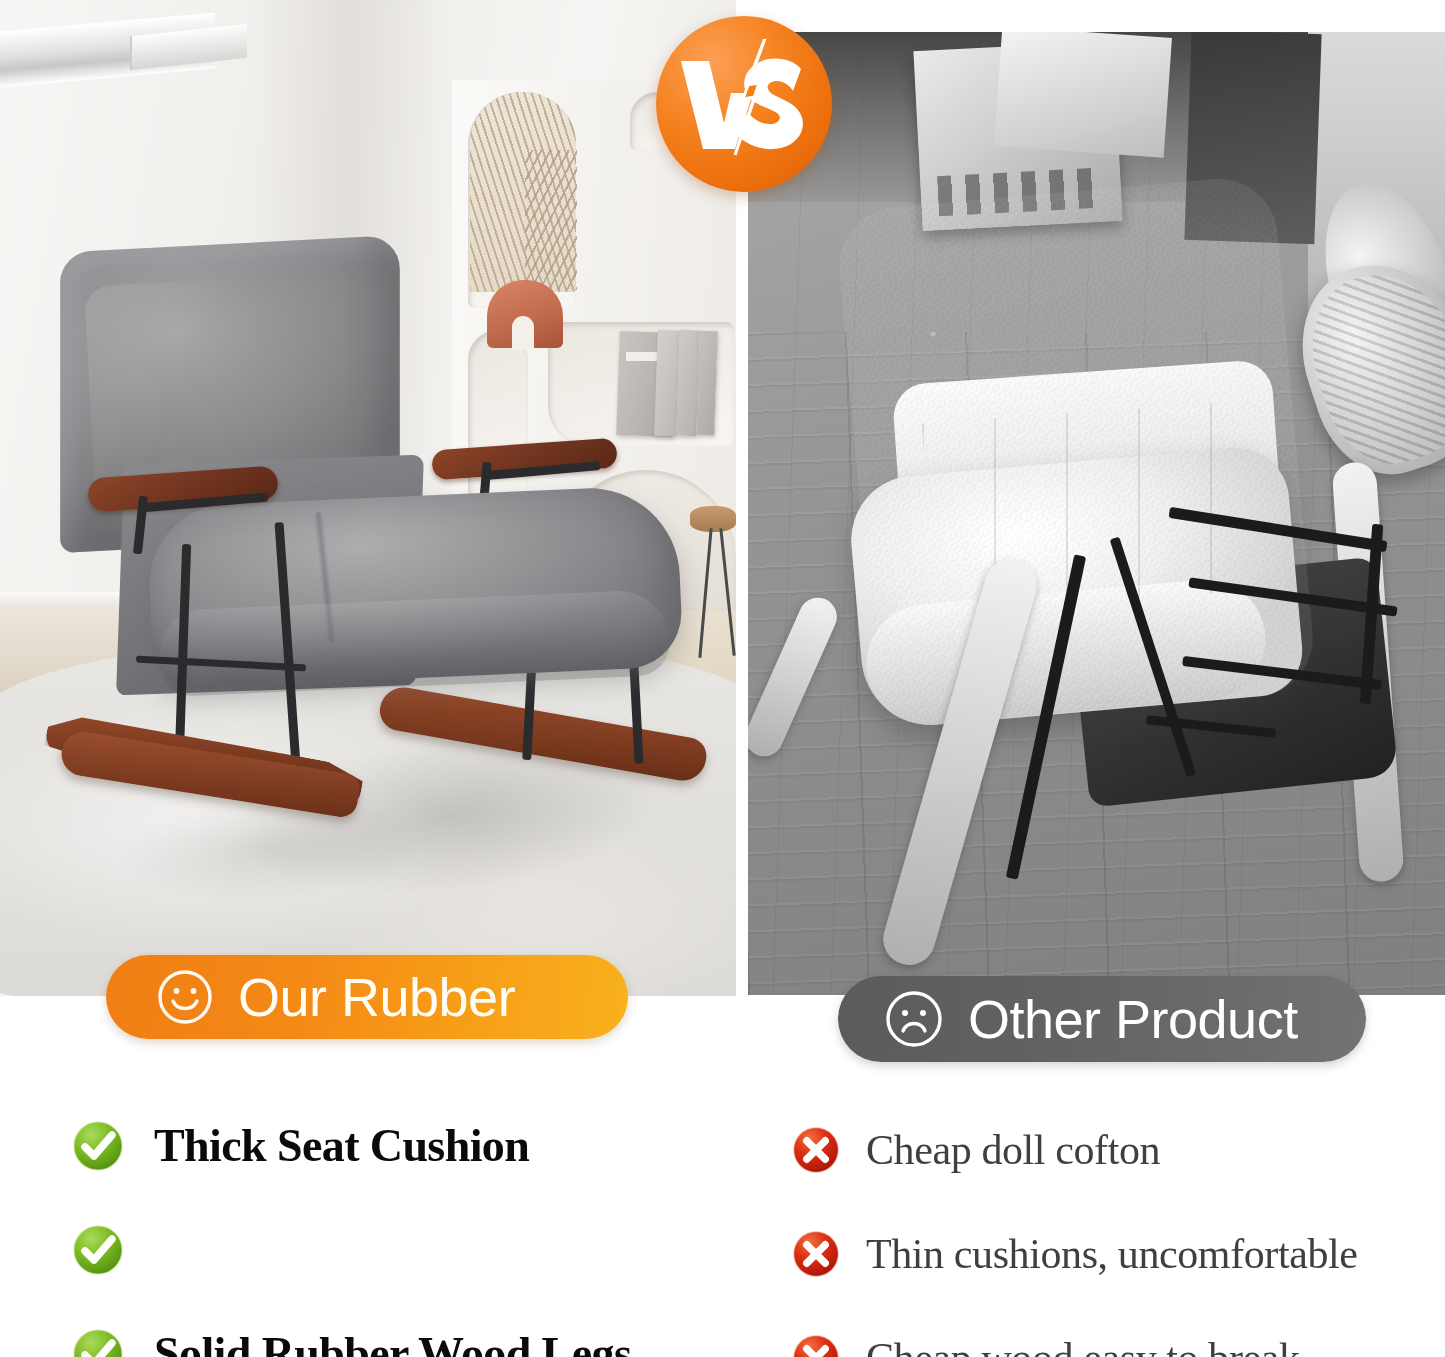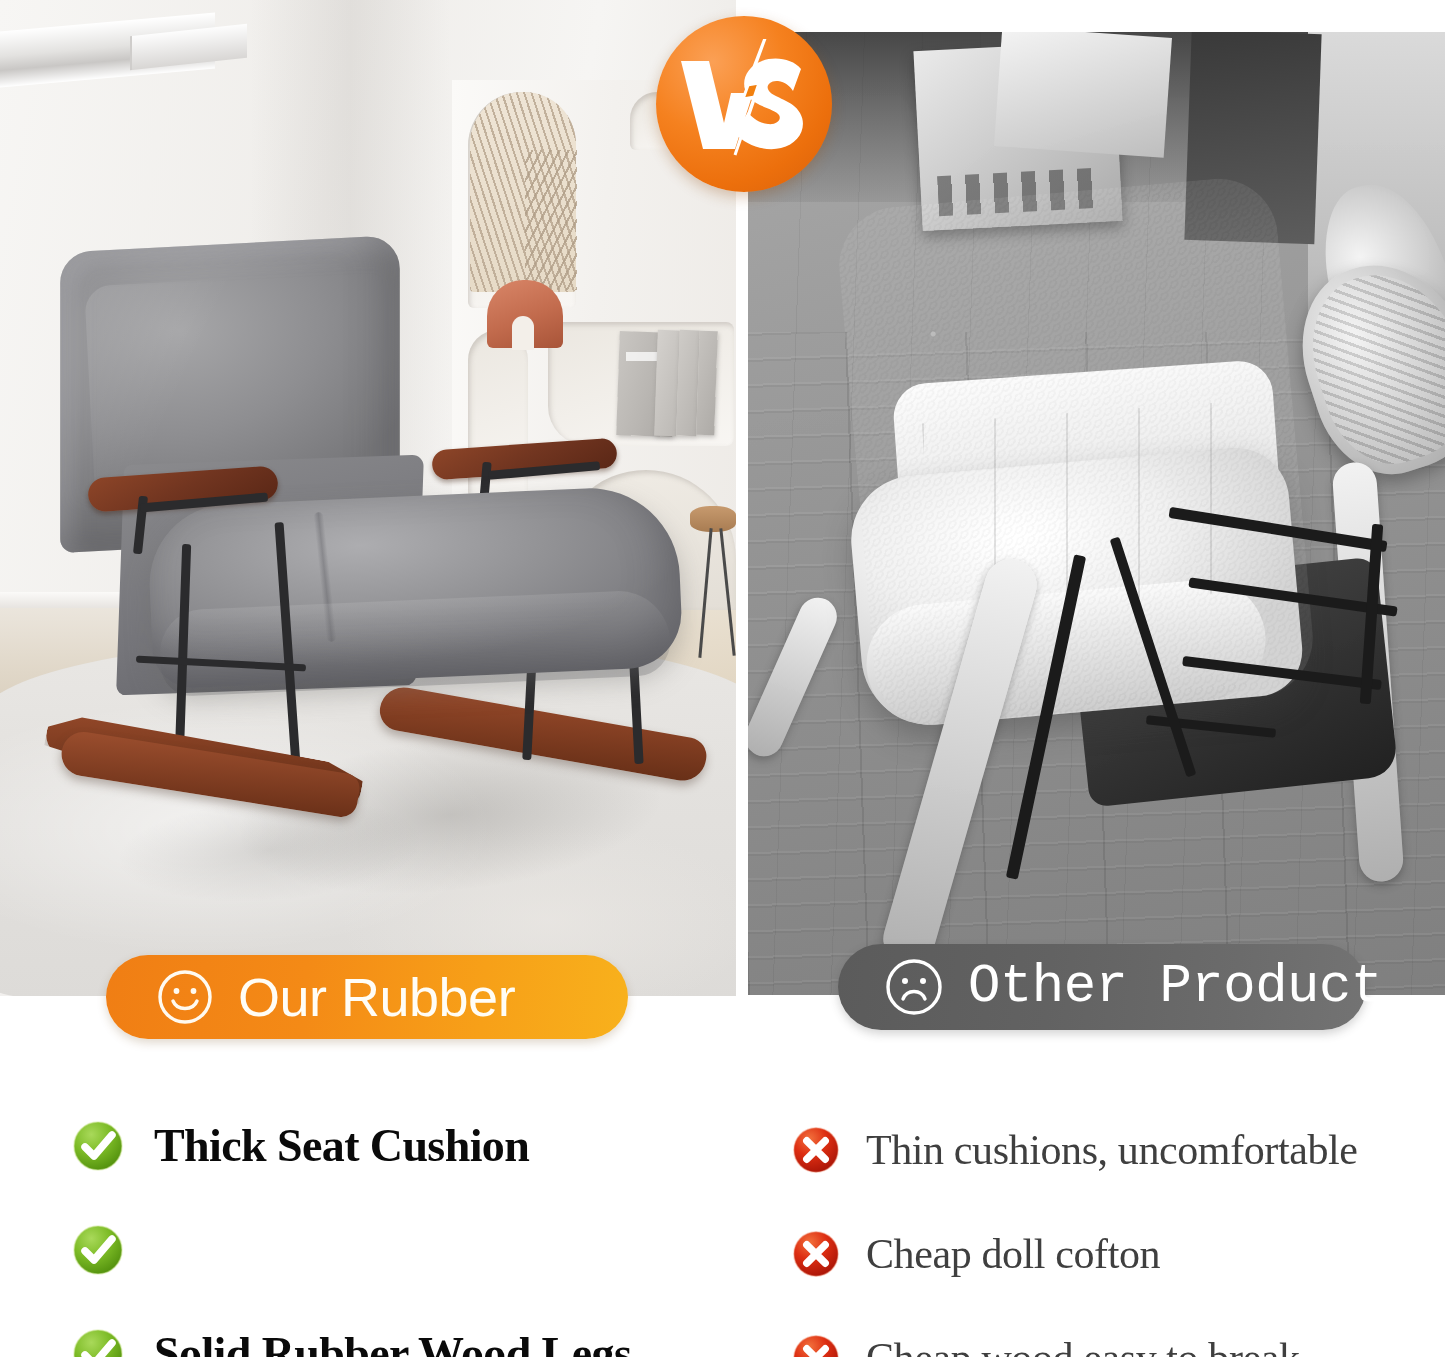--- a/index.html
+++ b/index.html
@@ -428,27 +428,26 @@
     left: 106px;
     top: 955px;
     width: 522px;
     height: 84px;
     padding-left: 50px;
     background: linear-gradient(95deg, #f07e14 0%, #f48a16 38%, #f7a018 72%, #f8b11c 100%);
     box-shadow: 0 4px 10px rgba(120,80,30,0.22);
   }
   #pill-theirs {
     left: 838px;
-    top: 944px;
+    top: 976px;
     width: 528px;
     height: 86px;
     padding-left: 46px;
     background: linear-gradient(95deg, #5b5b5b 0%, #626262 40%, #6b6b6b 75%, #737373 100%);
     box-shadow: 0 4px 10px rgba(60,60,60,0.22);
-    font-family: Liberation Mono, monospace;
   }
   .pill-face { flex: 0 0 auto; display: block; }
   .pill-label {
     margin-left: 24px;
     color: #ffffff;
     font-size: 54px;
     font-weight: 400;
     letter-spacing: -0.5px;
     line-height: 1;
     white-space: nowrap;
@@ -661,44 +660,44 @@
       <path d="M13 27 L22 36 L40 15" fill="none" stroke="#ffffff" stroke-width="7.5" stroke-linecap="round" stroke-linejoin="round"></path>
     </svg>
     <span class="feat-text">Solid Rubber Wood Legs</span>
   </div>
 </div>
 
 <div class="features" id="features-theirs">
 
   <div class="feature-row con">
     <svg class="feat-icon" viewBox="0 0 52 52">
+      <circle cx="26" cy="26" r="24" fill="url(#rxc1)"></circle>
+      <circle cx="26" cy="26" r="24" fill="none" stroke="#f5a38c" stroke-width="1.6" opacity="0.45"></circle>
+      <path d="M16 16 L36 36 M36 16 L16 36" fill="none" stroke="#ffffff" stroke-width="8" stroke-linecap="round"></path>
+    </svg>
+    <span class="feat-text">Cheap doll cofton</span>
+  </div>
+
+  <div class="feature-row con">
+    <svg class="feat-icon" viewBox="0 0 52 52">
       <defs>
         <radialGradient id="rxc1" cx="36%" cy="24%" r="84%">
           <stop offset="0%" stop-color="#f2703c"></stop>
           <stop offset="45%" stop-color="#dd2e12"></stop>
           <stop offset="100%" stop-color="#a41206"></stop>
         </radialGradient>
       </defs>
       <circle cx="26" cy="26" r="24" fill="url(#rxc1)"></circle>
       <circle cx="26" cy="26" r="24" fill="none" stroke="#f5a38c" stroke-width="1.6" opacity="0.45"></circle>
       <path d="M16 16 L36 36 M36 16 L16 36" fill="none" stroke="#ffffff" stroke-width="8" stroke-linecap="round"></path>
     </svg>
     <span class="feat-text">Thin cushions, uncomfortable</span>
   </div>
 
   <div class="feature-row con">
     <svg class="feat-icon" viewBox="0 0 52 52">
       <circle cx="26" cy="26" r="24" fill="url(#rxc1)"></circle>
       <circle cx="26" cy="26" r="24" fill="none" stroke="#f5a38c" stroke-width="1.6" opacity="0.45"></circle>
       <path d="M16 16 L36 36 M36 16 L16 36" fill="none" stroke="#ffffff" stroke-width="8" stroke-linecap="round"></path>
     </svg>
-    <span class="feat-text">Cheap doll cofton</span>
-  </div>
-
-  <div class="feature-row con">
-    <svg class="feat-icon" viewBox="0 0 52 52">
-      <circle cx="26" cy="26" r="24" fill="url(#rxc1)"></circle>
-      <circle cx="26" cy="26" r="24" fill="none" stroke="#f5a38c" stroke-width="1.6" opacity="0.45"></circle>
-      <path d="M16 16 L36 36 M36 16 L16 36" fill="none" stroke="#ffffff" stroke-width="8" stroke-linecap="round"></path>
-    </svg>
     <span class="feat-text">Cheap wood,easy to break</span>
   </div>
 </div>
 
 </body></html>

